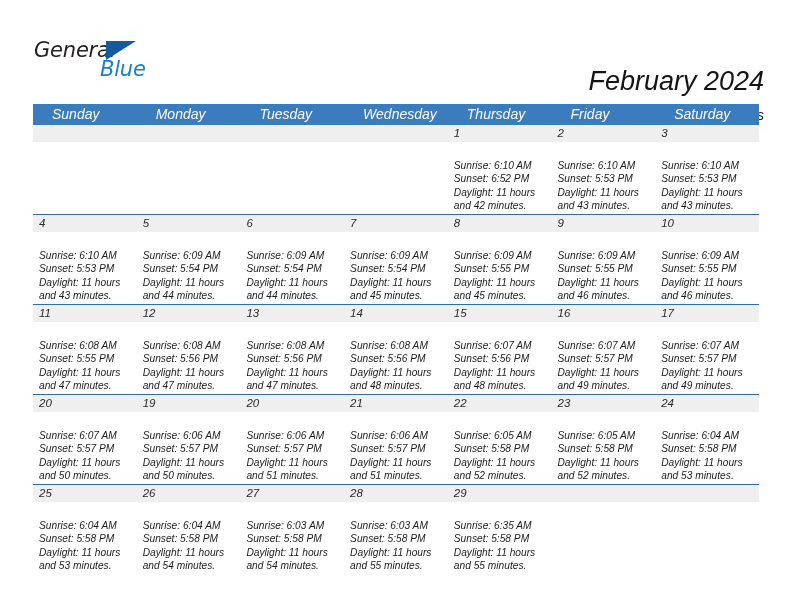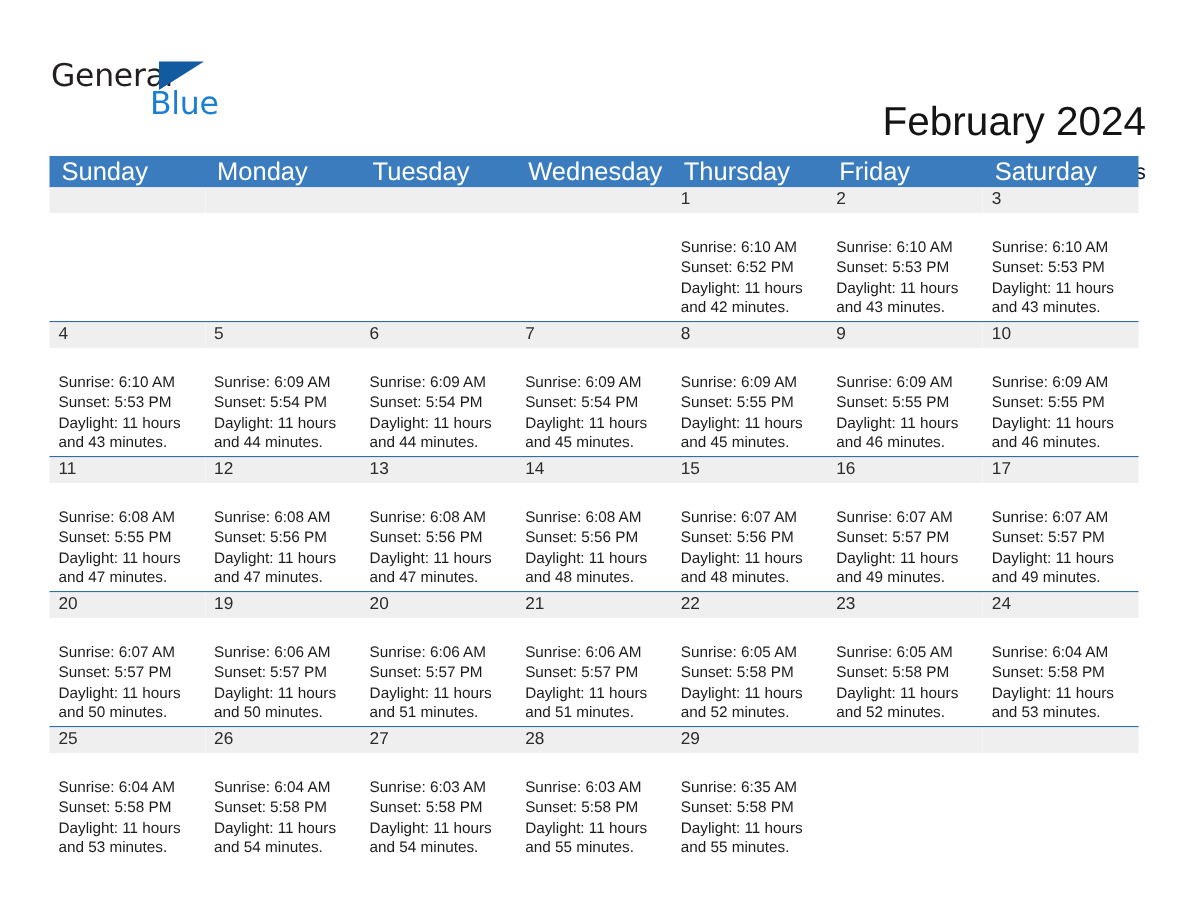--- a/index.html
+++ b/index.html
@@ -13,20 +13,21 @@
     font-family: "Liberation Sans", sans-serif;
     color: #000000;
     overflow: hidden;
   }
 
   .page {
     position: relative;
     width: 792px;
     height: 526px;
     box-sizing: border-box;
+    font-style: italic;
   }
 
   
   .top {
     position: absolute;
     left: 0;
     top: 0;
     width: 792px;
     height: 104px;
   }
@@ -100,23 +101,23 @@
   }
 
   .week-head {
     display: flex;
     background: #3a7cbe;
     height: 21px;
   }
   .week-head .hcell {
     width: 103.714px;
     box-sizing: border-box;
-    padding-left: 8px;
+    padding-left: 19px;
     color: #ffffff;
-    font-size: 17px;
+    font-size: 14px;
     line-height: 21px;
     white-space: nowrap;
     overflow: hidden;
   }
 
   .week {
     display: flex;
     border-bottom: 1.5px solid #2f6ca8;
   }
   .week:last-child {

